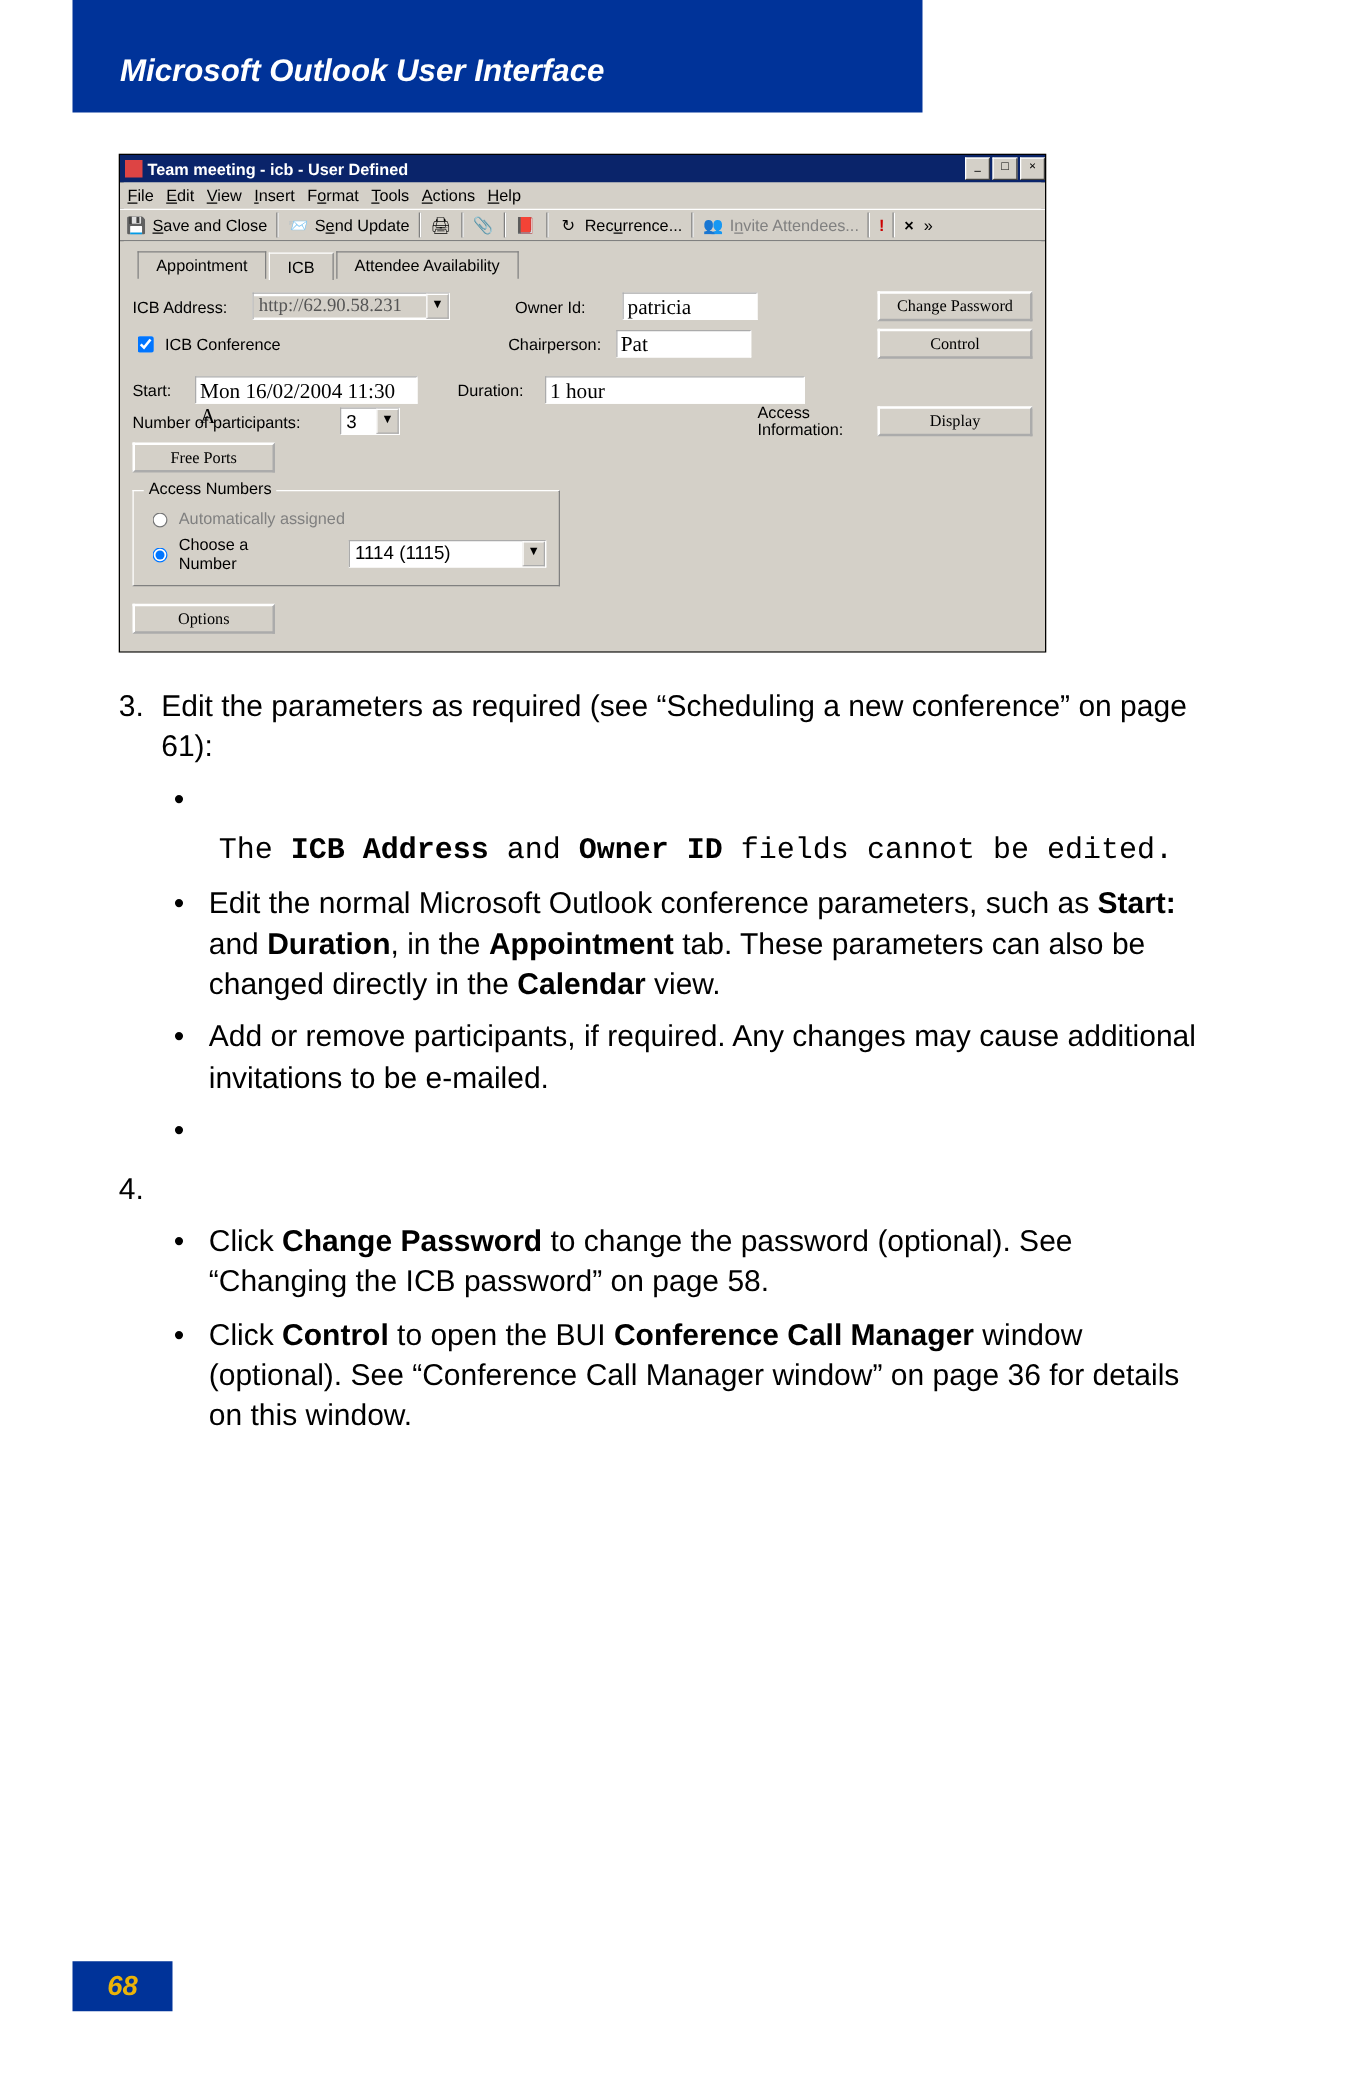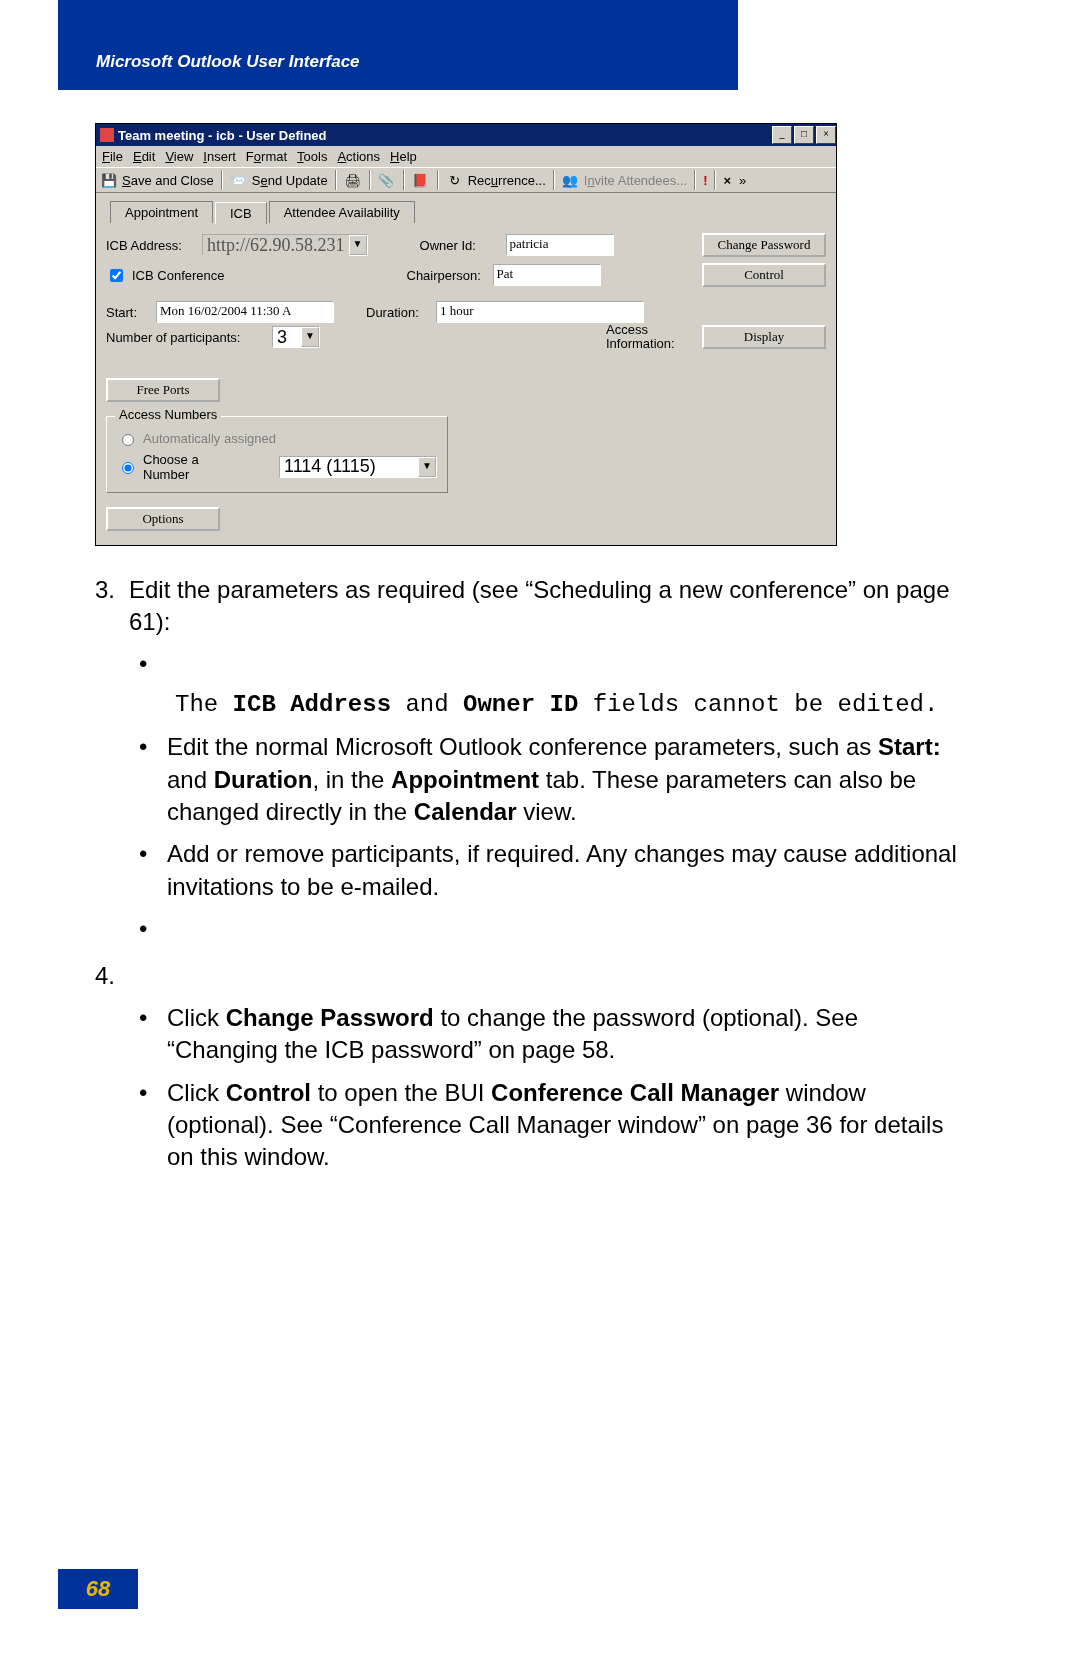--- a/index.html
+++ b/index.html
@@ -25,21 +25,21 @@
     background: #003399;
     color: #fff;
     display: flex;
     align-items: flex-end;
     padding: 0 0 18px 38px;
     box-sizing: border-box;
   }
   .blue-header-text {
     font-style: italic;
     font-weight: bold;
-    font-size: 17px;
+    font-size: 25px;
     font-family: "Arial", sans-serif;
   }
   .content {
     position: absolute;
     top: 115px;
     left: 95px;
     width: 870px;
   }
   .figure-caption {
     font-weight: bold;
@@ -139,21 +139,21 @@
     top:1px;
   }
   .row { display:flex; align-items:center; margin-top:6px; gap:6px;}
   .lbl { width: auto; }
   .txt-in {
     border:1px inset #fff;
     background:#fff;
     height:18px;
     padding:1px 3px;
     font-family: Tahoma;
-    font-size:13px;
+    font-size:17px;
   }
   .txt-in.disabled-in { background:#d4d0c8; color:#555;}
   .btn {
     border:2px outset #fff;
     background:#d4d0c8;
     padding:2px 10px;
     font-family: Tahoma;
     font-size:13px;
     min-width:100px;
     text-align:center;
@@ -176,21 +176,21 @@
     font-size:13px;
   }
   .radio { width:12px;height:12px;}
   .dropdown {
     display:inline-flex;
     align-items:center;
     border:1px inset #fff;
     background:#fff;
     height:20px;
   }
-  .dropdown .dd-text { padding:0 4px; min-width:130px; font-size:18px; }
+  .dropdown .dd-text { padding:0 4px; min-width:130px; font-size:15px; }
   .dropdown .dd-btn {
     width:16px;height:18px;background:#d4d0c8;border:1px outset #fff;
     text-align:center;font-size:10px;line-height:16px;
   }
 
   
   .doc-text {
     margin-top: 28px;
     font-size: 24px;
     line-height: 1.35;
@@ -340,21 +340,21 @@
           <span class="lbl" style="width:160px">Number of participants:</span>
           <span class="dropdown">
             <span class="dd-text" style="min-width:20px">3</span>
             <span class="dd-btn">▼</span>
           </span>
           <span style="flex:1"></span>
           <span class="lbl" style="width:90px;line-height:1.1">Access<br>Information:</span>
           <span class="btn">Display</span>
         </div>
 
-        <div class="row" style="margin-top:26px">
+        <div class="row" style="margin-top:2px">
           <span class="btn" style="min-width:90px">Free Ports</span>
         </div>
 
         <div class="fieldset" style="width:320px">
           <span class="fs-legend">Access Numbers</span>
           <div class="row">
             <input type="radio" class="radio" style="">
             <span class="disabled">Automatically assigned</span>
           </div>
           <div class="row">

